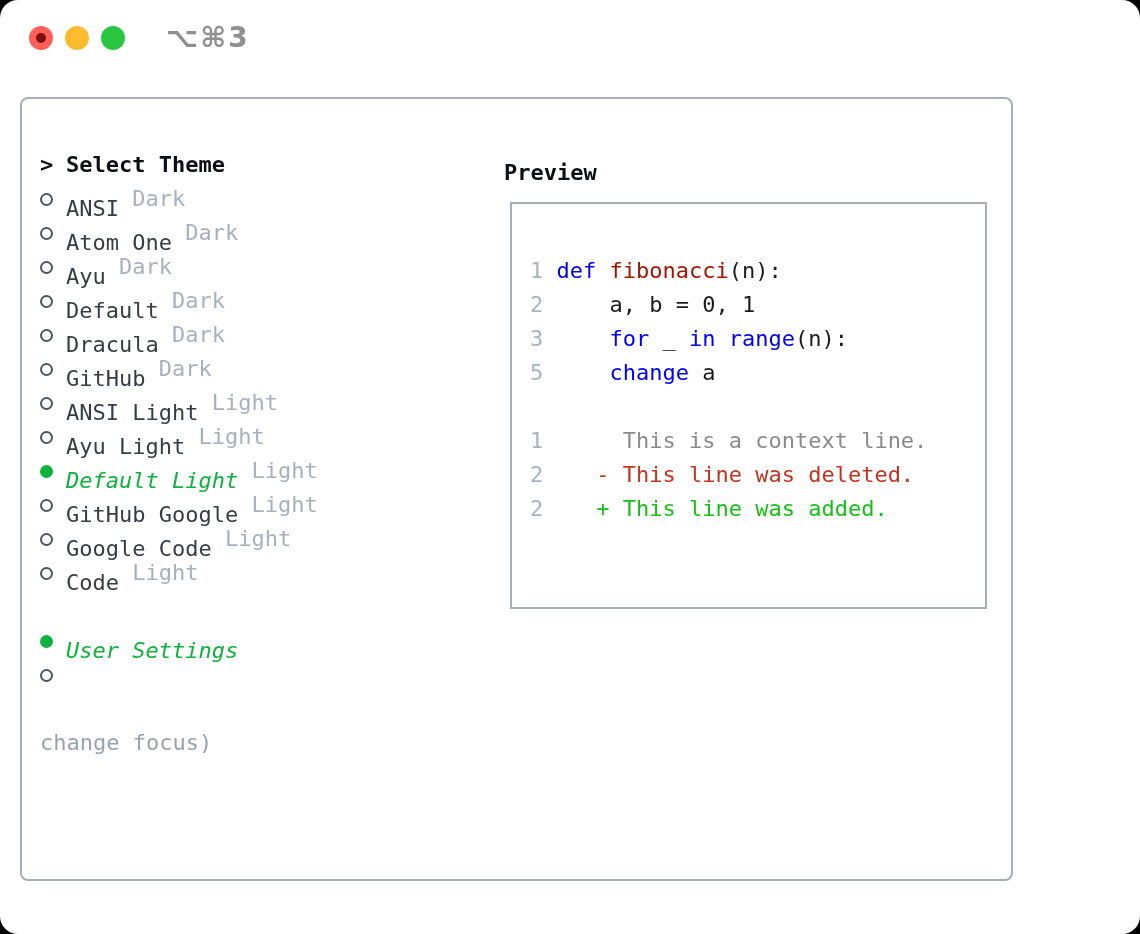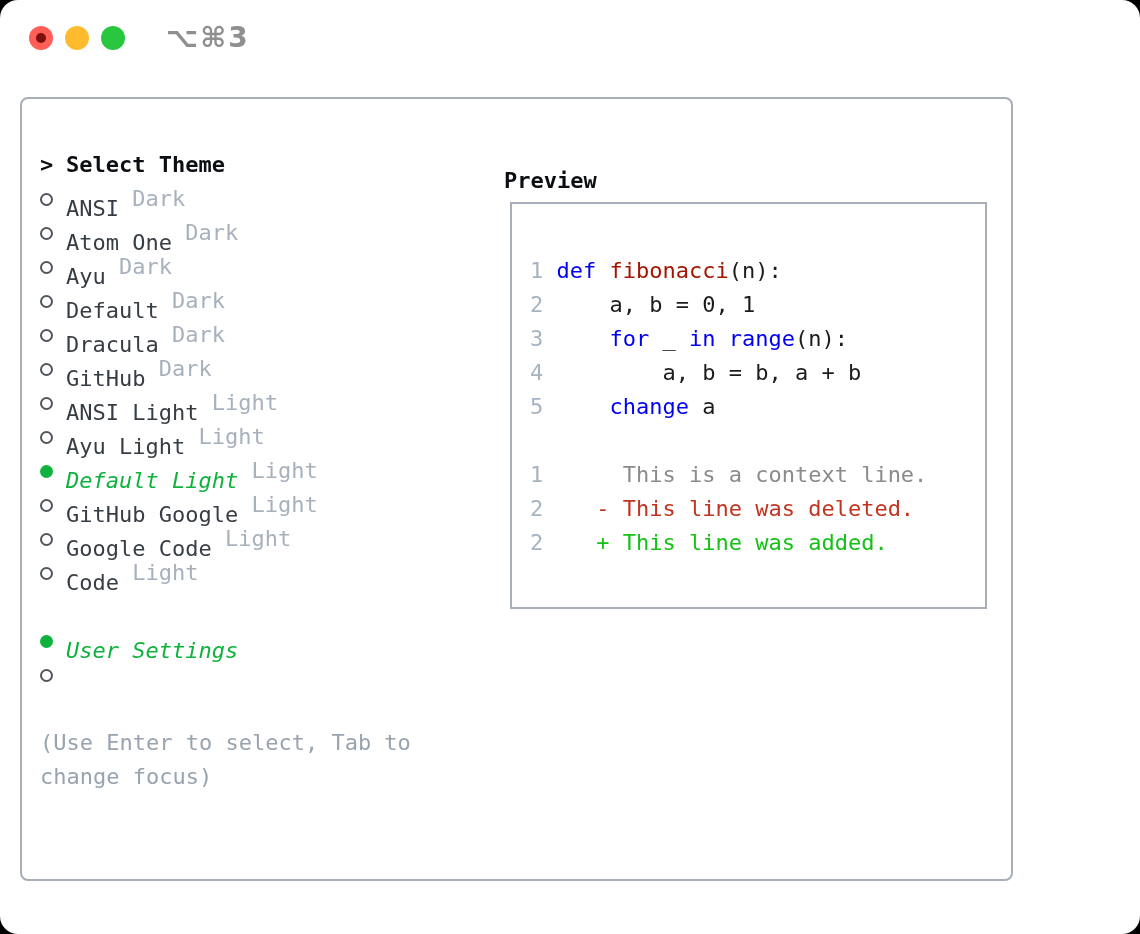--- a/index.html
+++ b/index.html
@@ -64,21 +64,21 @@
   }
   .bullet.sel { background:var(--green); border-color:var(--green); }
   .nm { color:var(--item-text);margin-top:20px; }
   .nm.sel-txt { color:var(--green);font-style:italic; }
   .var { color:var(--muted); }
   .spacer { height:34px; }
   .hint { color:var(--hint); }
   .hint div { height:34px; line-height:34px; white-space:pre; }
   
   .preview-title {
-    position:absolute; left:482px; top:65px; height:34px; line-height:34px;
+    position:absolute; left:482px; top:57px; height:34px; line-height:34px;
     font-size:22px; font-weight:bold; color:var(--header-text);
   }
   .preview-box {
     position:absolute; left:488px; top:103px; width:477px; height:407px;
     box-sizing:border-box; border:2px solid var(--panel-border); background:#fff;
   }
   .code { padding:50px 0 0 18px; font-size:22px; }
   .code-line { height:34px; line-height:34px; white-space:pre; }
   .num { color:var(--num); }
   .kw  { color:var(--kw); }
@@ -126,33 +126,31 @@
 
 
       <div>
           <div class="row"><span class="prefix"><span class="bullet sel"></span></span><span class="nm sel-txt">User Settings</span></div>
           <div class="row"><span class="prefix"><span class="bullet"></span></span></div>
         </div>
 
       <div class="row spacer"></div>
 
       <div class="hint">
-        <div>(Use Enter to select, Tab to</div>
         <div>change focus)</div>
       </div>
     </div>
 
     <div class="preview-title">Preview</div>
 
     <div class="preview-box">
       <div class="code">
           <div class="code-line"><span class="num">1 </span><span class="kw">def</span><span class="fg"> </span><span class="fn">fibonacci</span><span class="fg">(n):</span></div>
           <div class="code-line"><span class="num">2 </span><span class="fg">    a, b = 0, 1</span></div>
           <div class="code-line"><span class="num">3 </span><span class="fg">    </span><span class="kw">for</span><span class="fg"> _ </span><span class="kw">in</span><span class="fg"> </span><span class="kw">range</span><span class="fg">(n):</span></div>
-          <div class="code-line"><span class="num">4 </span><span class="fg">        a, b = b, a + b</span></div>
           <div class="code-line"><span class="num">5 </span><span class="fg">    </span><span class="kw">change</span><span class="fg"> a</span></div>
           <div class="code-line"></div>
           <div class="code-line"><span class="num">1 </span><span class="ctx">     This is a context line.</span></div>
           <div class="code-line"><span class="num">2 </span><span class="del">   - This line was deleted.</span></div>
           <div class="code-line"><span class="num">2 </span><span class="add">   + This line was added.</span></div>
         </div>
     </div>
 
   </div>
 </div>

